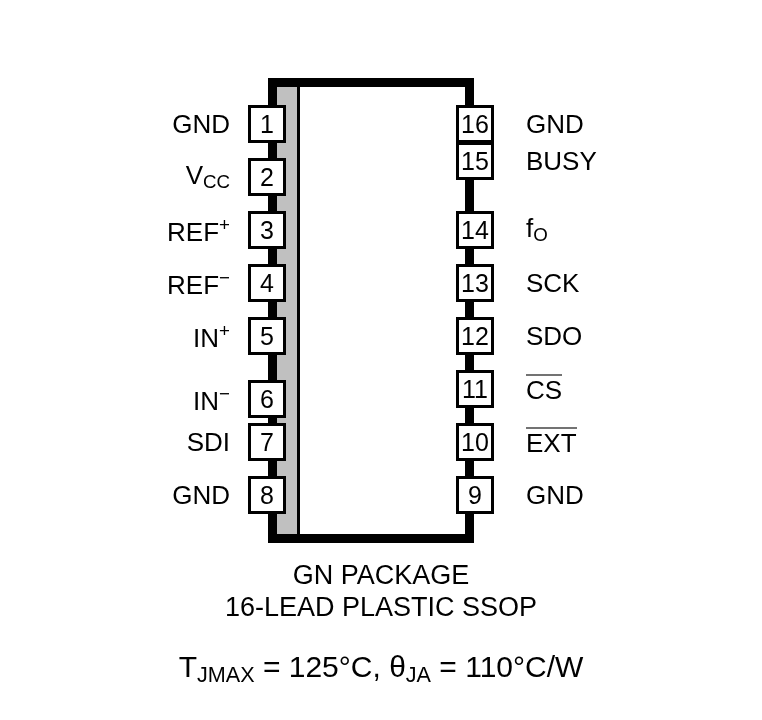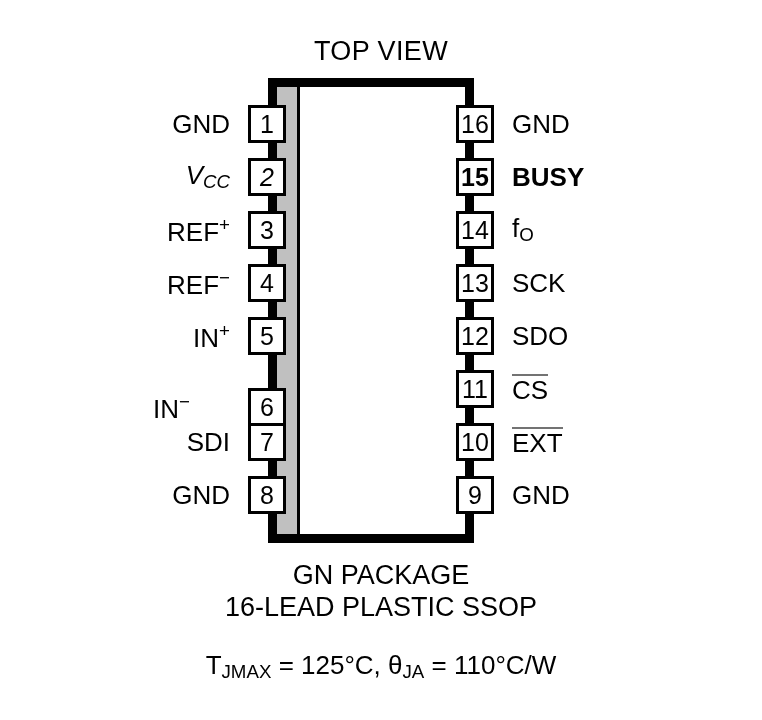--- a/index.html
+++ b/index.html
@@ -74,20 +74,21 @@
   .pin-row.right {
     left: 456px;
     width: 306px;
     justify-content: flex-start;
   }
 
   .pin-label {
     font-size: 26px;
     white-space: nowrap;
     line-height: 1;
+    margin-left: 14px;
   }
   .pin-row.left .pin-label {
     text-align: right;
     padding-right: 0;
   }
   .pin-row.right .pin-label {
     text-align: left;
   }
 
   .pin-box {
@@ -125,73 +126,72 @@
   
   .caption {
     position: absolute;
     left: 0;
     width: 762px;
     text-align: center;
     white-space: nowrap;
   }
   .caption-pkg-1 { top: 560px; font-size: 27px; }
   .caption-pkg-2 { top: 592px; font-size: 27px; }
-  .caption-thermal { top: 650px; font-size: 26px; }
+  .caption-thermal { top: 650px; font-size: 30px; }
 </style>
 </head>
 <body>
 
 <div id="diagram">
 
-  <div class="top-view-title">TOP VIEW</div>
 
   <div class="package-body">
     <div class="body-stripe"></div>
   </div>
 
   <div id="left-pins">
       <div class="pin-row left" style="top: 105px;">
         <span class="pin-label"><span>GND</span></span>
         <span class="pin-box">1</span>
       </div>
-      <div class="pin-row left" style="top: 158px; font-style: italic;">
+      <div class="pin-row left" style="top: 158px;">
         <span class="pin-label"><span>V</span><span class="sub">CC</span></span>
         <span class="pin-box">2</span>
       </div>
       <div class="pin-row left" style="top: 211px;">
         <span class="pin-label"><span>REF</span><span class="sup">+</span></span>
         <span class="pin-box">3</span>
       </div>
       <div class="pin-row left" style="top: 264px;">
         <span class="pin-label"><span>REF</span><span class="sup">−</span></span>
         <span class="pin-box">4</span>
       </div>
       <div class="pin-row left" style="top: 317px; align-items: center;">
         <span class="pin-label"><span>IN</span><span class="sup">+</span></span>
         <span class="pin-box">5</span>
       </div>
-      <div class="pin-row left" style="top: 388px; gap: 40px;">
+      <div class="pin-row left" style="top: 380px;">
         <span class="pin-label"><span>IN</span><span class="sup">−</span></span>
         <span class="pin-box">6</span>
       </div>
       <div class="pin-row left" style="top: 423px;">
         <span class="pin-label"><span>SDI</span></span>
         <span class="pin-box">7</span>
       </div>
       <div class="pin-row left" style="top: 476px;">
         <span class="pin-label"><span>GND</span></span>
         <span class="pin-box">8</span>
       </div>
     </div>
   <div id="right-pins">
       <div class="pin-row right" style="top: 105px;">
         <span class="pin-box">16</span>
         <span class="pin-label"><span>GND</span></span>
       </div>
-      <div class="pin-row right" style="top: 158px; font-weight: bold;">
+      <div class="pin-row right" style="top: 142px;">
         <span class="pin-box">15</span>
         <span class="pin-label"><span>BUSY</span></span>
       </div>
       <div class="pin-row right" style="top: 211px;">
         <span class="pin-box">14</span>
         <span class="pin-label"><span>f</span><span class="sub">O</span></span>
       </div>
       <div class="pin-row right" style="top: 264px;">
         <span class="pin-box">13</span>
         <span class="pin-label"><span>SCK</span></span>

